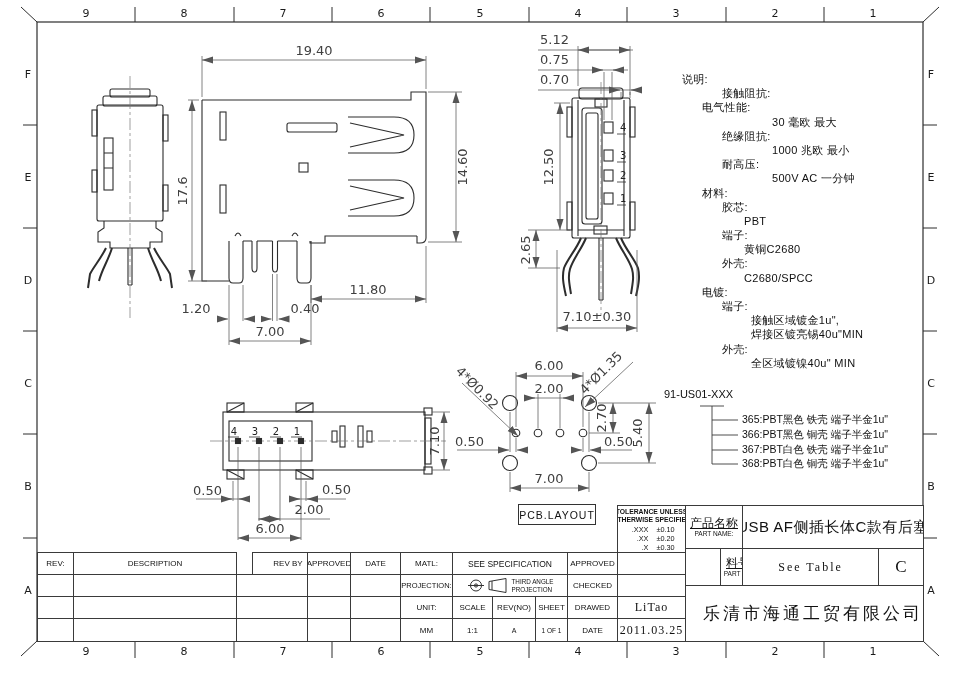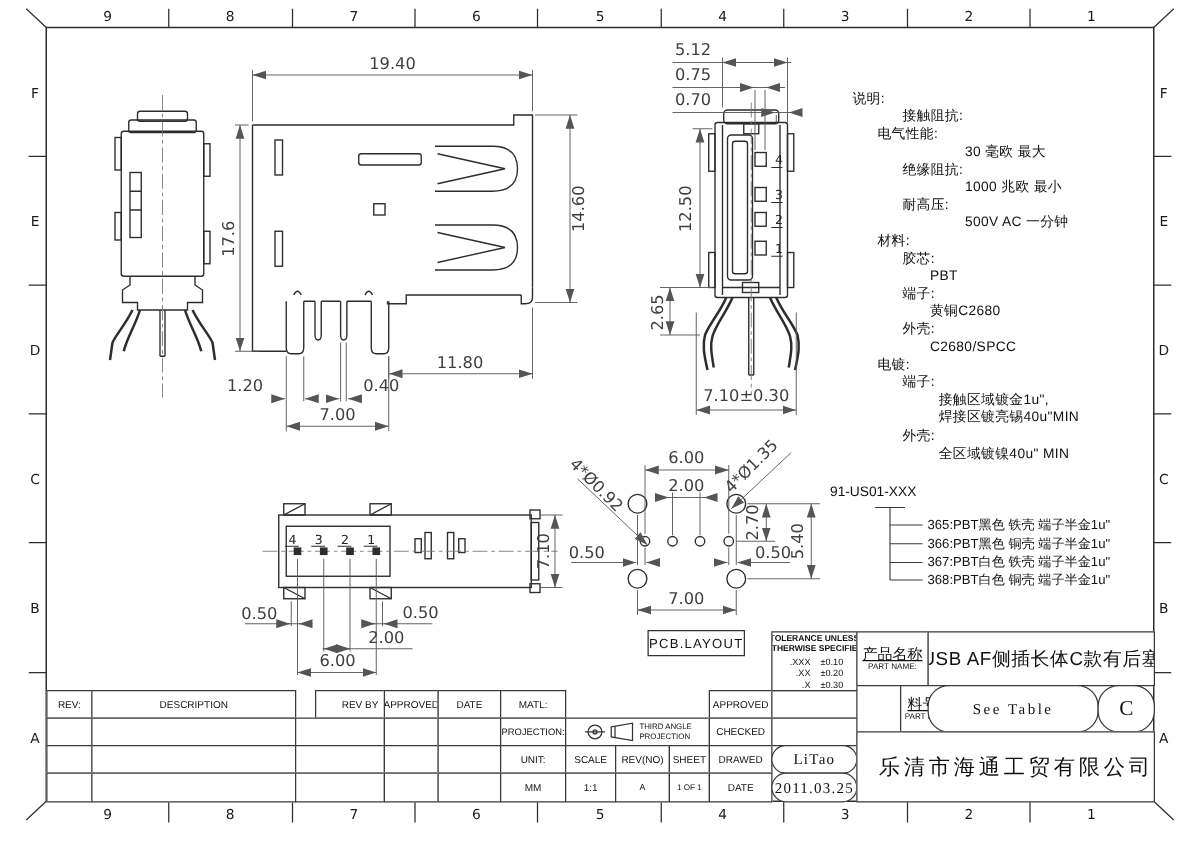--- a/index.html
+++ b/index.html
@@ -18,21 +18,21 @@
   
   .pn-base{position:absolute;left:664px;top:388px;font-size:11px;color:#101010;}
   .pn-var{position:absolute;left:742px;font-size:10.5px;color:#101010;white-space:nowrap;}
   
   .pcb-tag{position:absolute;left:518px;top:504px;width:76px;height:19px;border:1px solid #333;
            display:flex;align-items:center;justify-content:center;font-size:10.5px;letter-spacing:1px;color:#111;}
   
   .cell{position:absolute;border:1px solid #3a3a3a;box-sizing:border-box;display:flex;
         align-items:center;justify-content:center;font-size:8px;color:#111;background:#fff;
         white-space:nowrap;overflow:hidden;}
-  .serif{font-family:"Liberation Serif","DejaVu Serif",serif;border-radius:17px;}
+  .serif{font-family:"Liberation Serif","DejaVu Serif",serif;}
   .lbl2{display:flex;flex-direction:column;align-items:center;justify-content:center;line-height:1.1;}
   .lbl2 .cn{font-size:12px;text-decoration:underline;} .lbl2 .en{font-size:6.5px;}
   .tolbox{flex-direction:column;justify-content:flex-start;padding-top:2px;line-height:1.25;}
   .tolbox .th{font-size:6.8px;font-weight:bold;}
   .tolrow{display:flex;gap:8px;font-size:7.3px;}
   .tolrow span:first-child{width:20px;text-align:right;}
   .projcell{display:flex;align-items:center;justify-content:center;gap:3px;}
   .projtxt{font-size:6.3px;line-height:1.15;text-align:left;}
   .bigname{font-size:15px;letter-spacing:.5px;}
   .company{font-size:17px;letter-spacing:3px;padding-left:17px;}
@@ -352,20 +352,21 @@
 <div class="cell" style="left:73px;top:618px;width:164px;height:24px"></div>
 <div class="cell" style="left:236px;top:618px;width:72px;height:24px"></div>
 <div class="cell" style="left:307px;top:618px;width:44px;height:24px"></div>
 <div class="cell" style="left:350px;top:618px;width:51px;height:24px"></div>
 
 <div class="cell" style="left:400px;top:552px;width:53px;height:23px">MATL:</div>
 <div class="cell" style="left:400px;top:574px;width:53px;height:23px;font-size:7.5px">PROJECTION:</div>
 <div class="cell" style="left:400px;top:596px;width:53px;height:23px">UNIT:</div>
 <div class="cell" style="left:400px;top:618px;width:53px;height:24px">MM</div>
 
+<div class="cell" style="left:452px;top:552px;width:116px;height:23px;font-size:8.5px">SEE  SPECIFICATION</div>
 <div class="cell projcell" style="left:452px;top:574px;width:116px;height:23px">
   <svg width="42" height="17">
     <g stroke="#333" fill="none" stroke-width="1">
       <circle cx="9" cy="8.5" r="5.5"></circle>
           <circle cx="9" cy="8.5" r="1.6"></circle>
       <line x1="1" y1="8.5" x2="17" y2="8.5"></line>
       <polygon points="22,4.5 39,1.5 39,15.5 22,12.5"></polygon>
       <line x1="25" y1="4" x2="25" y2="13"></line>
     </g>
   </svg>

